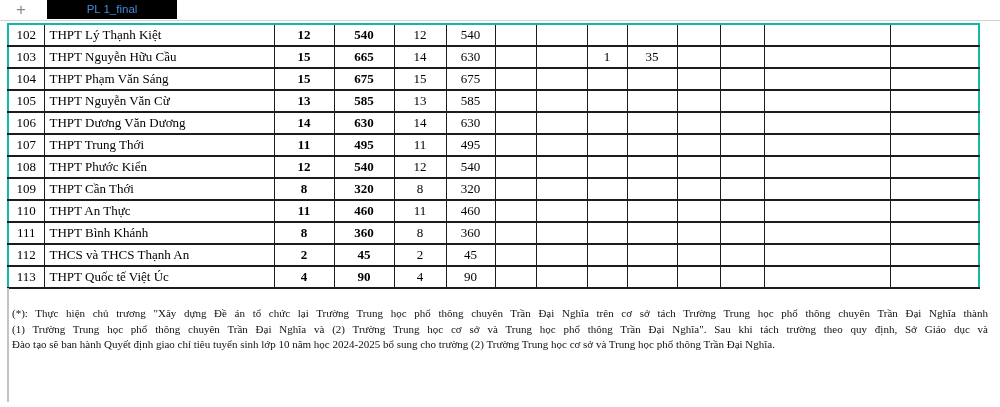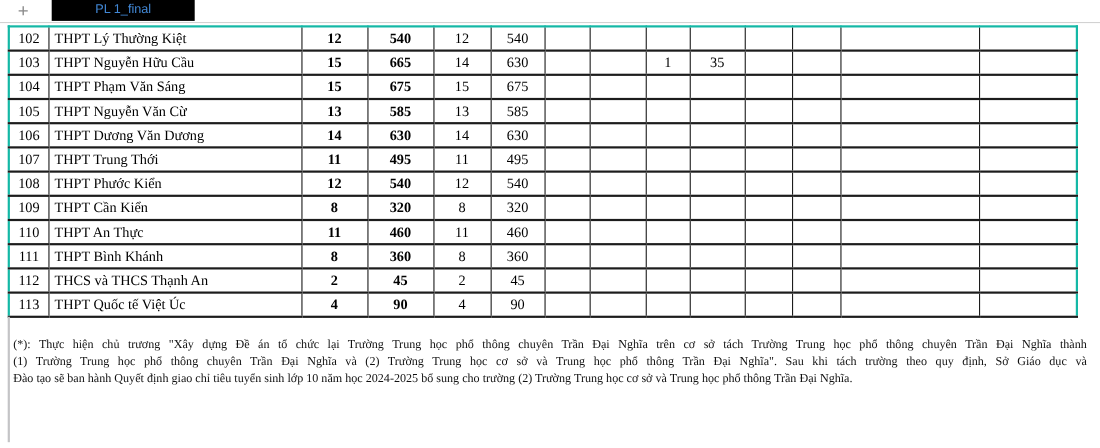--- a/index.html
+++ b/index.html
@@ -60,21 +60,21 @@
         <col style="width:40px">
       <col style="width:50px">
         <col style="width:43px">
         <col style="width:44px">
       <col style="width:126px">
         <col style="width:89px">
     </colgroup>
     <tbody>
         <tr>
           <td>102</td>
-          <td class="name">THPT Lý Thường Kiệt</td>
+          <td class="name">THPT Lý Thạnh Kiệt</td>
           <td class="bold">12</td>
           <td class="bold">540</td>
           <td>12</td>
           <td>540</td>
           <td></td>
           <td></td>
           <td></td>
           <td></td>
           <td></td>
           <td></td>
@@ -172,21 +172,21 @@
           <td></td>
           <td></td>
           <td></td>
           <td></td>
           <td></td>
           <td></td>
           <td></td>
         </tr>
         <tr>
           <td>109</td>
-          <td class="name">THPT Cần Kiển</td>
+          <td class="name">THPT Cần Thới</td>
           <td class="bold">8</td>
           <td class="bold">320</td>
           <td>8</td>
           <td>320</td>
           <td></td>
           <td></td>
           <td></td>
           <td></td>
           <td></td>
           <td></td>

